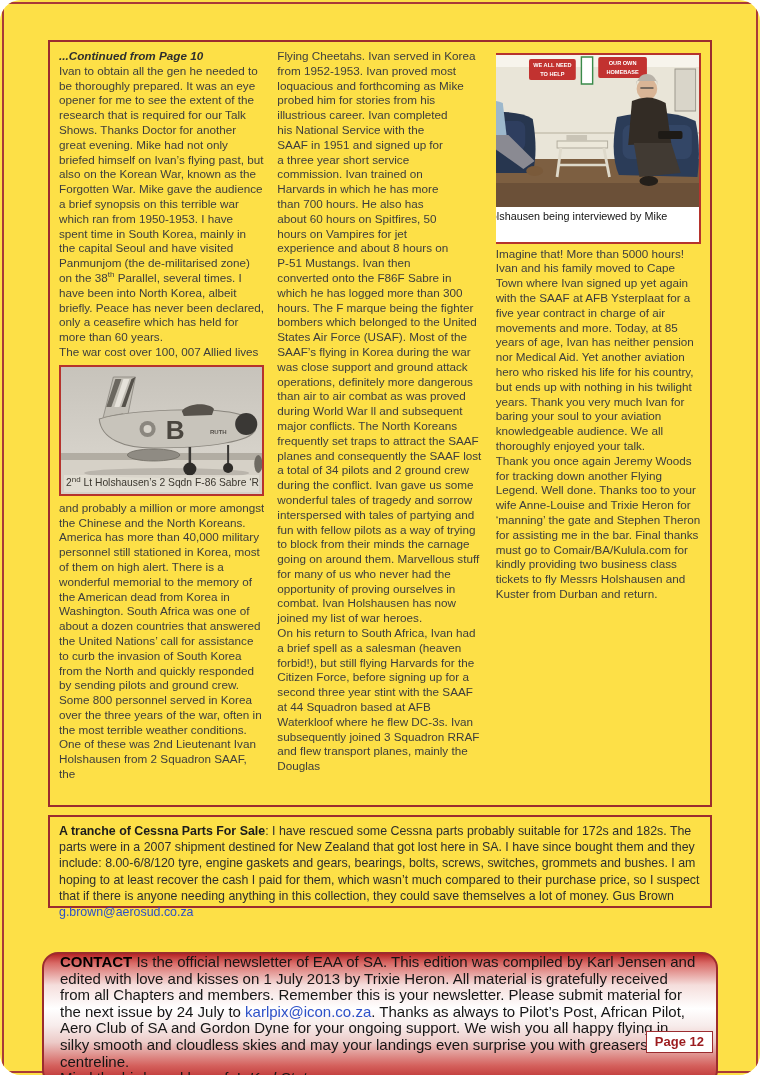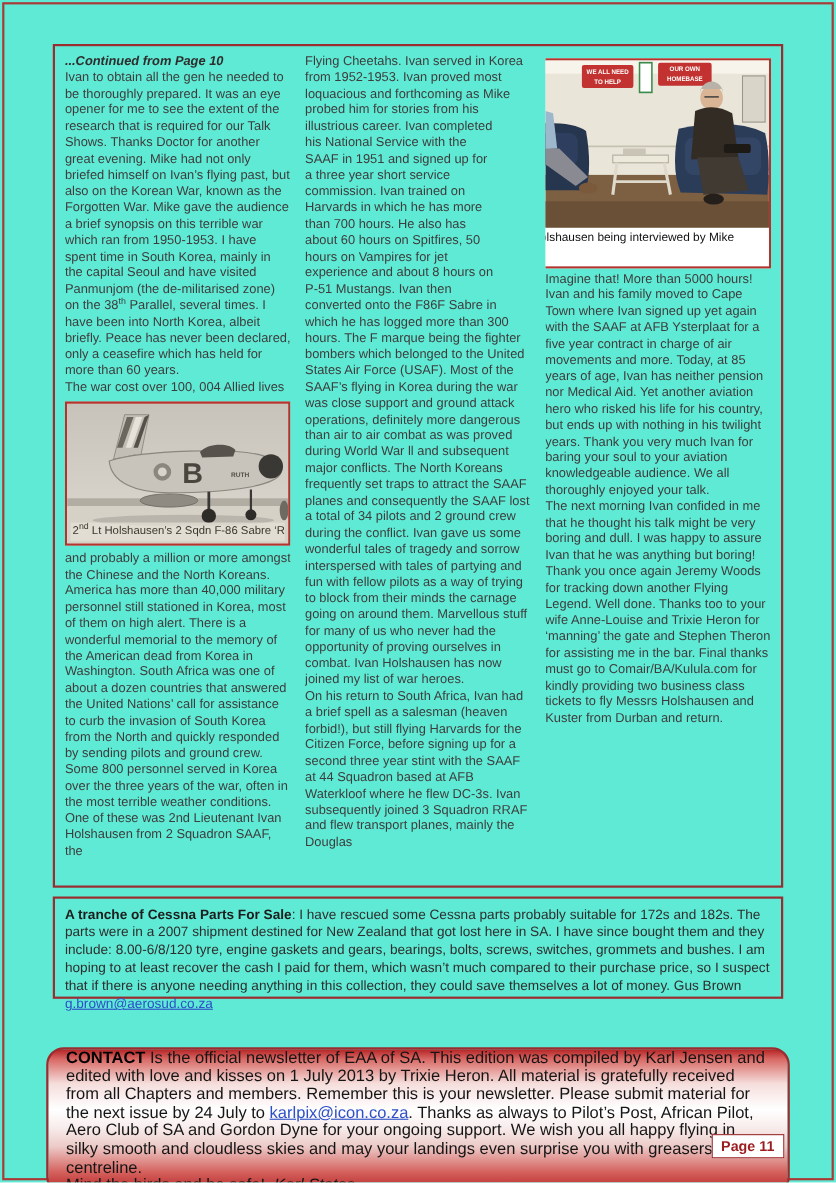--- a/index.html
+++ b/index.html
@@ -1,17 +1,17 @@
 <!DOCTYPE html>
 <html><head>
 <meta charset="utf-8">
 <style>
   html,body{margin:0;padding:0;background:#ffffff;}
-  .page{position:relative;width:760px;height:1075px;background:#5eead4;overflow:hidden;
-        font-family:"Liberation Sans",sans-serif;color:#3d3d3d;}
+  .page{position:relative;width:760px;height:1075px;background:#fde047;overflow:hidden;
+        font-family:"Liberation Sans",sans-serif;color:#3d3d3d;border-radius:21px;}
   .page-frame{position:absolute;inset:2px;border:2px solid #a93a38;pointer-events:none;}
 
   
   .article{position:absolute;left:48px;top:40px;width:664px;height:767px;border:2px solid #9b2c2f;
            box-sizing:border-box;padding:7px 9px;display:flex;gap:13px;overflow:hidden;}
   .col{flex:1 1 0;font-size:11.7px;line-height:14.8px;overflow:hidden;}
   .col p{margin:0;}
   .continued{font-weight:bold;font-style:italic;color:#2e2e2e;}
   sup{font-size:8px;vertical-align:super;line-height:0;text-align:right;}
 
@@ -25,21 +25,21 @@
   .interview-photo{margin:4px 0 3px -42px;width:calc(100% + 42px);border:2px solid #b5332d;background:#fff;box-sizing:border-box;}
   .interview-photo svg{display:block;width:100%;height:152px;}
   .interview-caption{font-size:10.8px;color:#121212;background:#ffffff;padding:2px 4px 3px 4px;}
 
   .wrap-spacer{float:right;width:30px;height:172px;}
 
   
   .cessna{position:absolute;left:48px;top:815px;width:664px;height:93px;border:2px solid #9b2c2f;
           box-sizing:border-box;padding:6px 9px;font-size:12.4px;line-height:16.2px;color:#2e2e2e;}
   .cessna b{color:#1c1c1c;}
-  a.mail{color:#2d50c8;text-decoration:underline;cursor:pointer;}
+  a.mail{color:#2d50c8;cursor:pointer;}
 
   
   .contact{position:absolute;left:42px;top:920px;width:676px;height:134px;box-sizing:border-box;
            border:2px solid #9b2c2f;border-radius:16px;
            background:linear-gradient(180deg,#b62425 0%,#d96a66 7%,#f5dedc 24%,#ffffff 42%,#f7eceb 55%,#eccac7 68%,#d4605c 86%,#b62425 100%);
            padding:0 16px;font-size:15px;line-height:16.6px;color:#151515;margin-top:32px;}
   .contact b{color:#000;}
   .contact .sig{font-style:italic;}
 
   .page-badge{position:absolute;right:47px;top:1031px;background:#ffffff;border:1px solid #9b2c2f;
@@ -49,21 +49,21 @@
 <body>
 
 <div class="page">
   <div class="page-frame"></div>
 
   <div class="article">
 
     <div class="col">
       <p class="continued">...Continued from Page 10</p>
       <p><span>Ivan to obtain all the gen he needed to be thoroughly prepared. It was an eye opener for me to see the extent of the research that is required for our Talk Shows. Thanks Doctor for another great evening. Mike had not only briefed himself on Ivan’s flying past, but also on the Korean War, known as the Forgotten War. Mike gave the audience a brief synopsis on this terrible war which ran from 1950-1953. I have spent time in South Korea, mainly in the capital Seoul and have visited Panmunjom (the de-militarised zone) on the 38</span><sup>th</sup><span> Parallel, several times. I have  been into North Korea, albeit briefly. Peace has never been declared, only a ceasefire which has held for more than 60 years.</span></p>
-      <p>The war cost over 100, 004 Allied lives</p>
+      <p>The war cost over 100, 007 Allied lives</p>
 
       <div class="sabre-photo">
         <svg viewBox="0 0 200 127" preserveAspectRatio="none">
           <defs>
             <linearGradient id="sky" x1="0" y1="0" x2="0" y2="1">
               <stop offset="0" stop-color="#c7c3bb"></stop>
                 <stop offset="1" stop-color="#ddd9d1"></stop>
             </linearGradient>
           </defs>
           <rect x="0" y="0" width="200" height="127" fill="url(#sky)"></rect>
@@ -144,28 +144,27 @@
           <line x1="197" y1="33" x2="211" y2="33" stroke="#55504a" stroke-width="1.5"></line>
           <path d="M188,46 q18,-8 36,2 l6,40 -46,2 Z" fill="#332c25"></path>
           <path d="M190,88 l40,0 10,30 -44,4 Z" fill="#413a33"></path>
           <rect x="216" y="76" width="26" height="8" rx="2" fill="#1d1a16"></rect>
           <ellipse cx="206" cy="126" rx="10" ry="5" fill="#241f1a"></ellipse>
         </svg>
         <div class="interview-caption">Ivan Holshausen being interviewed by Mike Brown.</div>
       </div>
 
       <p>Imagine that! More than 5000 hours! Ivan and his family moved to Cape Town where Ivan signed up yet again with the SAAF at AFB Ysterplaat for a five year contract in charge of air movements and more. Today, at 85 years of age, Ivan has neither pension nor Medical Aid. Yet another aviation hero who risked his life for his country, but ends up with nothing in his twilight years. Thank you very much Ivan for baring your soul to your aviation knowledgeable audience. We all thoroughly enjoyed your talk.</p>
-      <p>The next morning Ivan confided in me that he thought his talk might be very boring and dull. I was happy to assure Ivan that he was anything but boring!</p>
       <p>Thank you once again Jeremy Woods for tracking down another Flying Legend. Well done. Thanks too to your wife Anne-Louise and Trixie Heron for ‘manning’ the gate and Stephen Theron for assisting me in the bar. Final thanks must go to Comair/BA/Kulula.com for kindly providing two business class tickets to fly Messrs Holshausen and Kuster from Durban and return.</p>
     </div>
   </div>
 
   <div class="cessna">
     <b>A tranche of Cessna Parts For Sale</b><span>: I have rescued some Cessna parts probably suitable for 172s and 182s. The parts were in a 2007 shipment destined for New Zealand that got lost here in SA. I have since bought them and they include: 8.00-6/8/120 tyre, engine gaskets and gears, bearings, bolts, screws, switches, grommets and bushes. I am hoping to at least recover the cash I paid for them, which wasn’t much compared to their purchase price, so I suspect that if there is anyone needing anything in this collection, they could save themselves a lot of money. Gus Brown </span><a class="mail">g.brown@aerosud.co.za</a>
   </div>
 
   <div class="contact">
     <b>CONTACT</b><span>  Is the official newsletter of EAA of SA. This edition was compiled by Karl Jensen and edited with love and kisses on 1 July 2013 by Trixie Heron. All material is gratefully received from all Chapters and members. Remember this is your newsletter. Please submit material for the next issue by 24 July to </span><a class="mail">karlpix@icon.co.za</a><span>. Thanks as always to Pilot’s Post, African Pilot, Aero Club of SA and Gordon Dyne for your ongoing support. We wish you all happy flying in silky smooth and cloudless skies and may your landings even surprise you with greasers on the centreline.</span>
     <div><span>Mind the birds and be safe!</span>&nbsp; <span class="sig">Karl States</span></div>
   </div>
 
-  <div class="page-badge">Page 11</div>
+  <div class="page-badge">Page 12</div>
 </div>
 
 </body></html>

